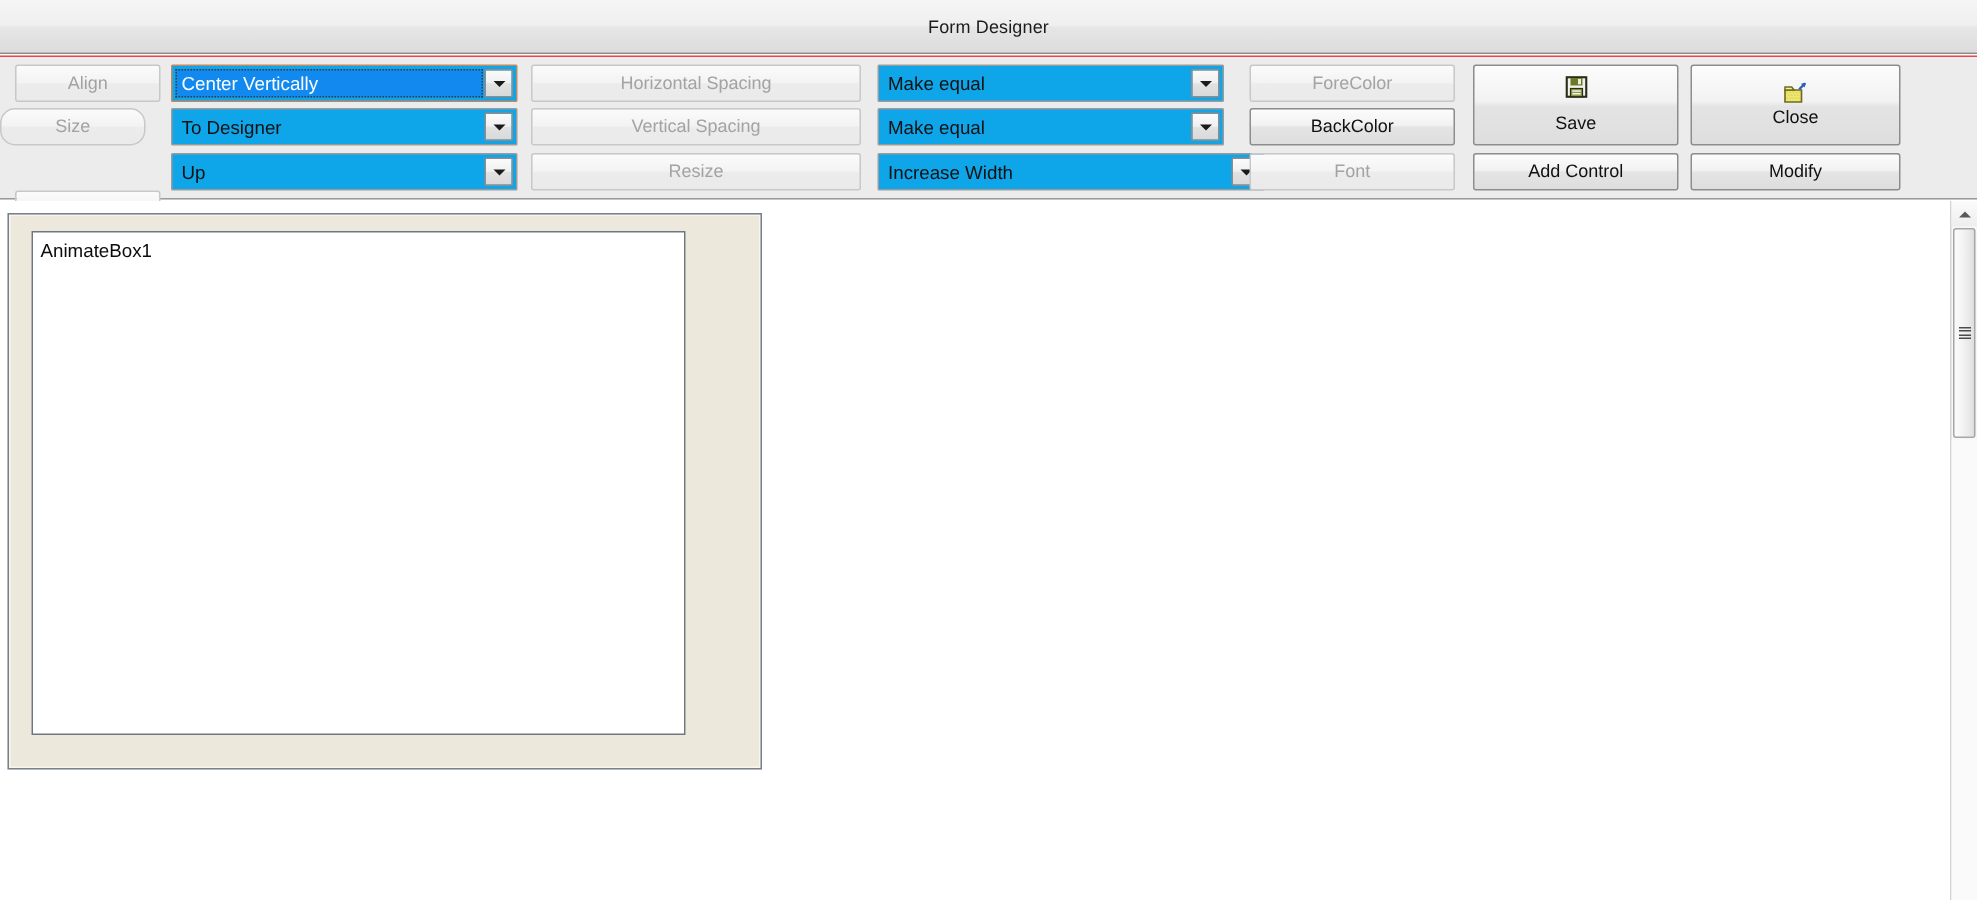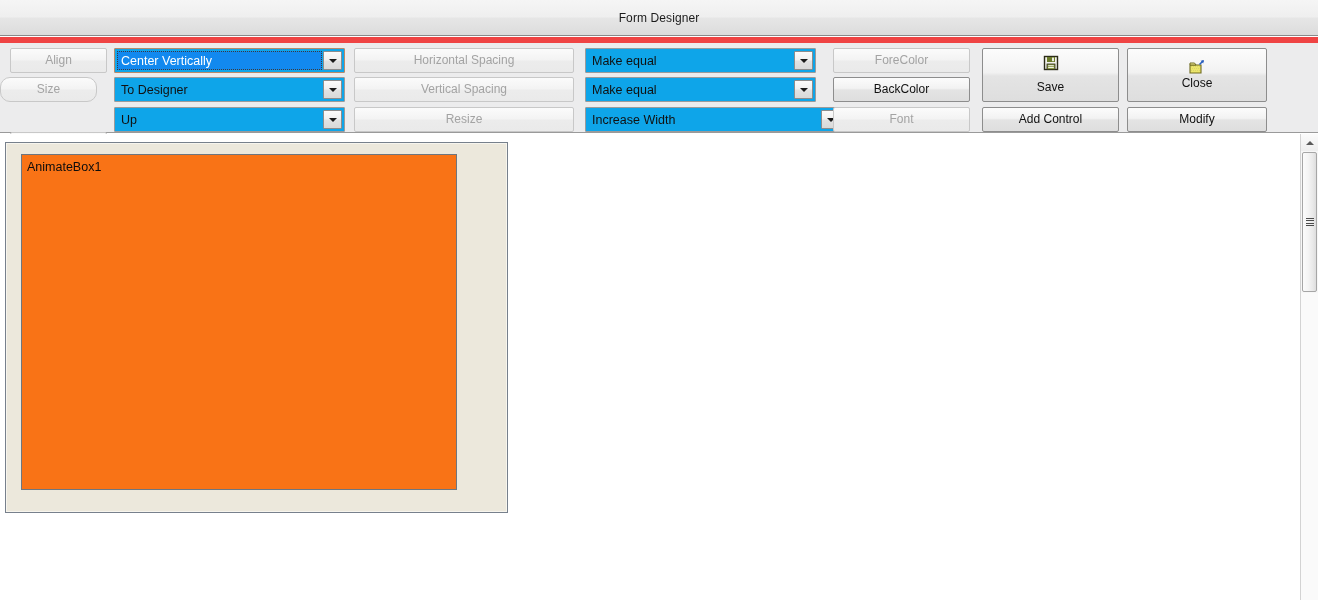--- a/index.html
+++ b/index.html
@@ -43,21 +43,21 @@
 
   
   .toolbar {
     position: absolute;
     left: 0; top: 37px;
     width: 1318px;
     height: 96px;
     box-sizing: border-box;
     background: #ececed;
     border-bottom: 1px solid #9a9a9a;
-    border-top: 6px solid #ef4444;
+    border-top: 1px solid #ef4444;
   }
   .toolbar-inner {
     position: relative;
     width: 100%;
     height: 100%;
   }
 
   
   .btn {
     position: absolute;
@@ -161,21 +161,21 @@
     box-shadow: inset 0 0 0 1px #f7f5ee;
   }
 
   .animate-box {
     position: absolute;
     left: 15px;
     top: 11px;
     width: 436px;
     height: 336px;
     box-sizing: border-box;
-    background: #f97316;
+    background: #ffffff;
     border: 1px solid #6e7680;
   }
   .animate-box .box-label {
     position: absolute;
     left: 5px;
     top: 5px;
     font-size: 12.5px;
     color: #0c0c0c;
     white-space: nowrap;
   }

